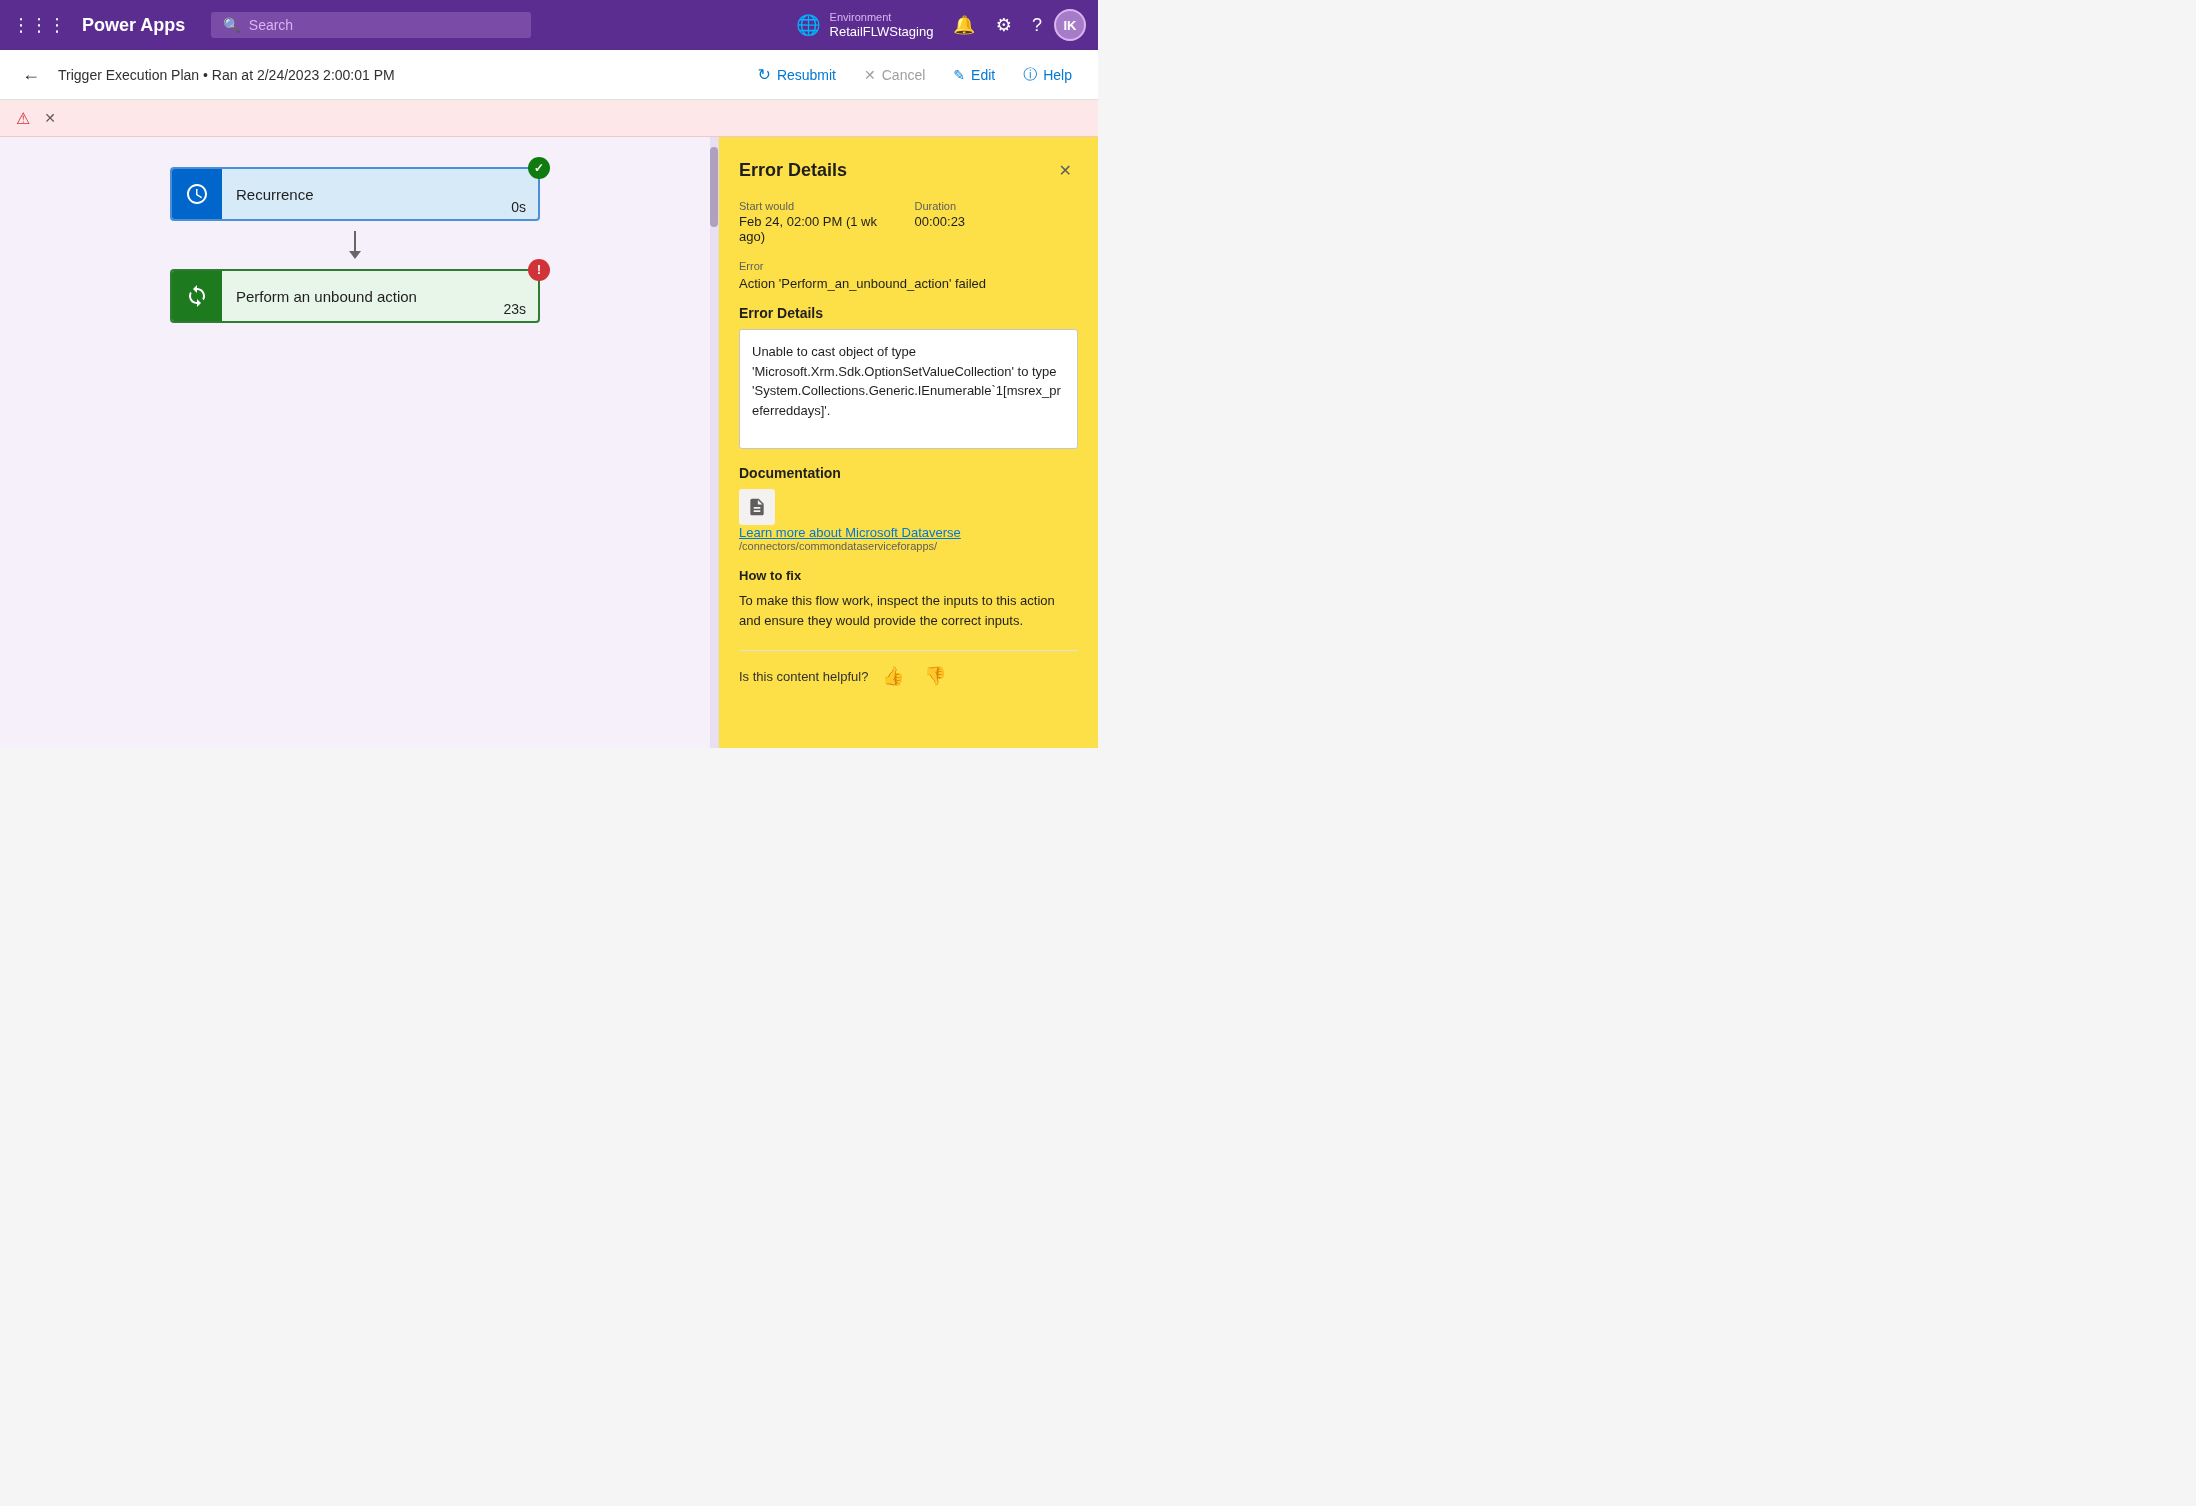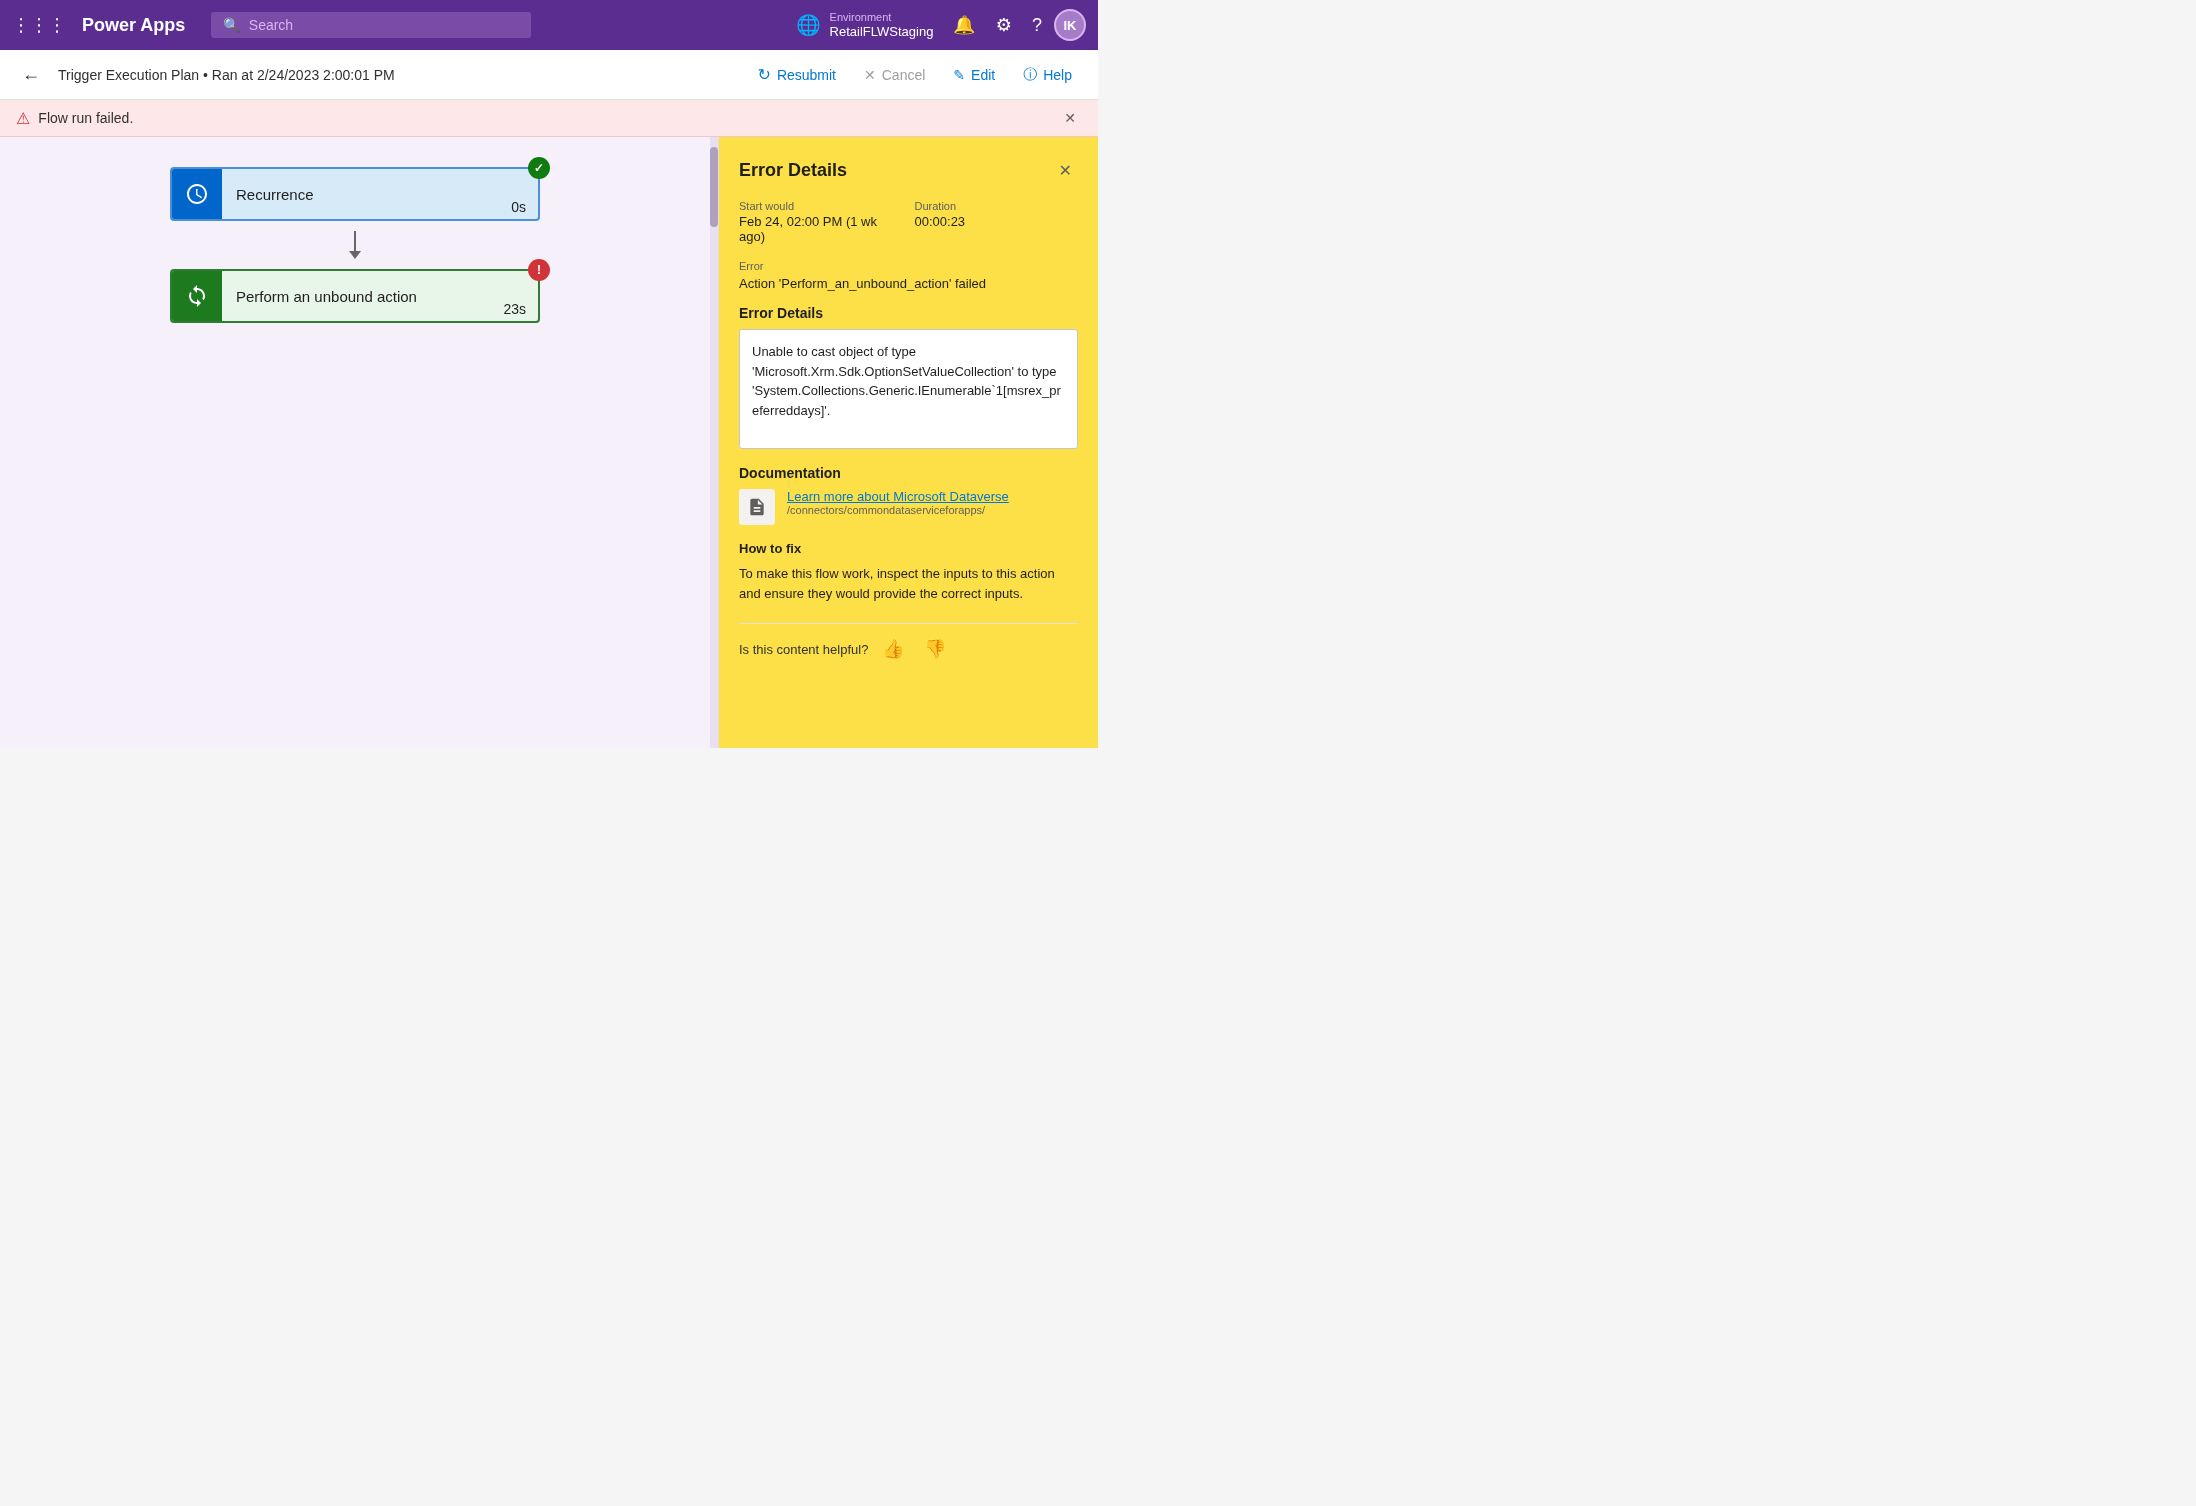--- a/index.html
+++ b/index.html
@@ -290,22 +290,22 @@
       line-height: 1.5;
       margin-bottom: 16px;
       white-space: pre-wrap;
       word-break: break-word;
     }
 
     .documentation-section { margin-bottom: 16px; }
     .doc-link {
       display: flex;
       align-items: flex-start;
-      gap: 12px;
       cursor: pointer;
+      flex-direction: column;
     }
     .doc-icon {
       width: 36px; height: 36px;
       background: #f3f2f1;
       border-radius: 3px;
       display: flex; align-items: center; justify-content: center;
       font-size: 16px; color: #605e5c;
       flex-shrink: 0;
     }
     .doc-text-group {}
@@ -372,21 +372,20 @@
     </button>
     <button class="subheader-btn">
       <span>ⓘ</span>
       <span>Help</span>
     </button>
   </div>
 </div>
 
 <div class="error-banner">
   <span class="error-banner-icon">⚠</span>
-  <span class="error-banner-text">Flow run failed.</span>
   <button class="error-banner-close">✕</button>
 </div>
 
 <div class="main-content">
 
   <div class="flow-canvas">
     <div class="flow-step">
 
       <div style="position:relative; margin-bottom:0;">
         <div class="step-card success">

